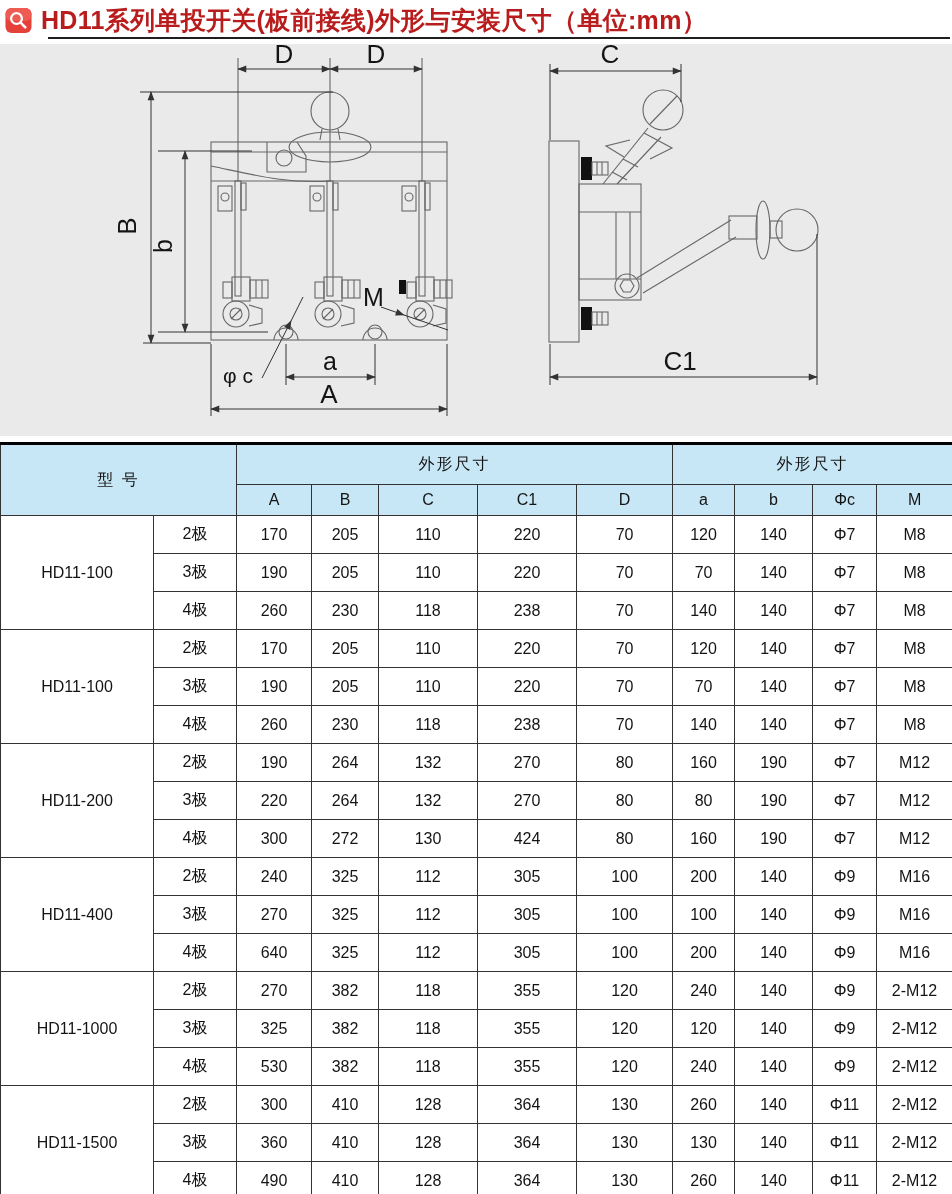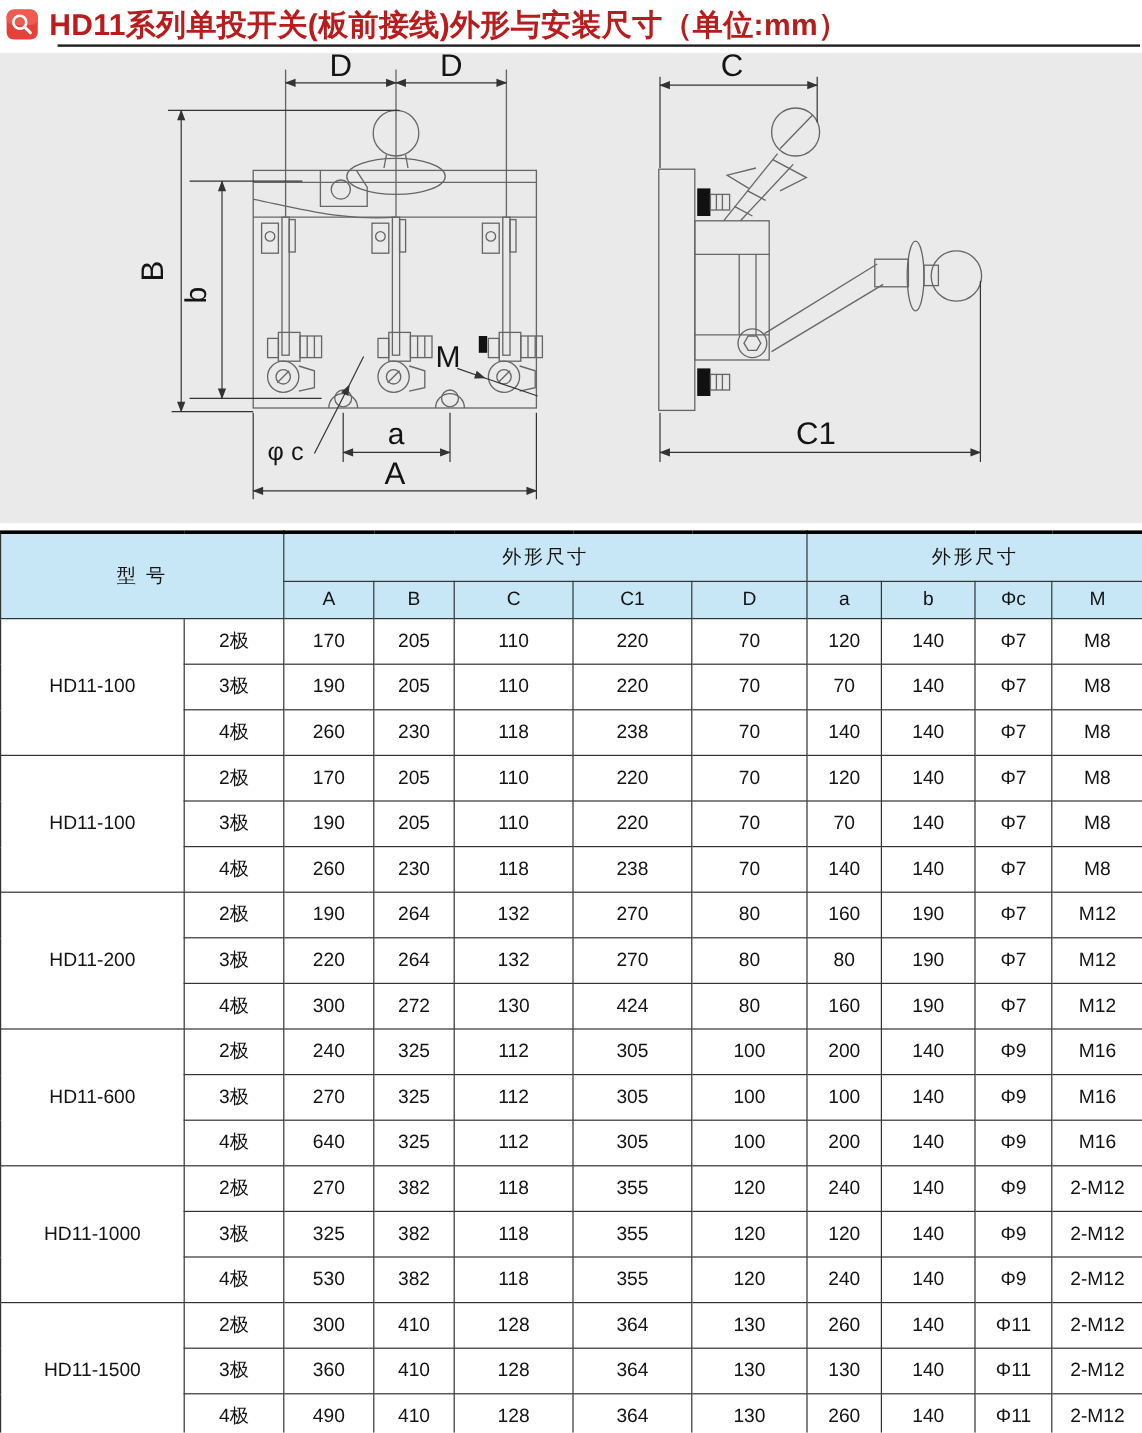--- a/index.html
+++ b/index.html
@@ -354,21 +354,21 @@
           <td>272</td>
           <td>130</td>
           <td>424</td>
           <td>80</td>
           <td class="raised">160</td>
           <td>190</td>
           <td class="raised2">Φ7</td>
           <td>M12</td>
         </tr>
         <tr>
-          <td rowspan="3" class="model-cell">HD11-600</td>
+          <td rowspan="3" class="model-cell">HD11-400</td>
           <td class="poles-cell">2极</td>
           <td>240</td>
           <td>325</td>
           <td>112</td>
           <td>305</td>
           <td>100</td>
           <td class="raised">200</td>
           <td>140</td>
           <td class="raised2">Φ9</td>
           <td>M16</td>

